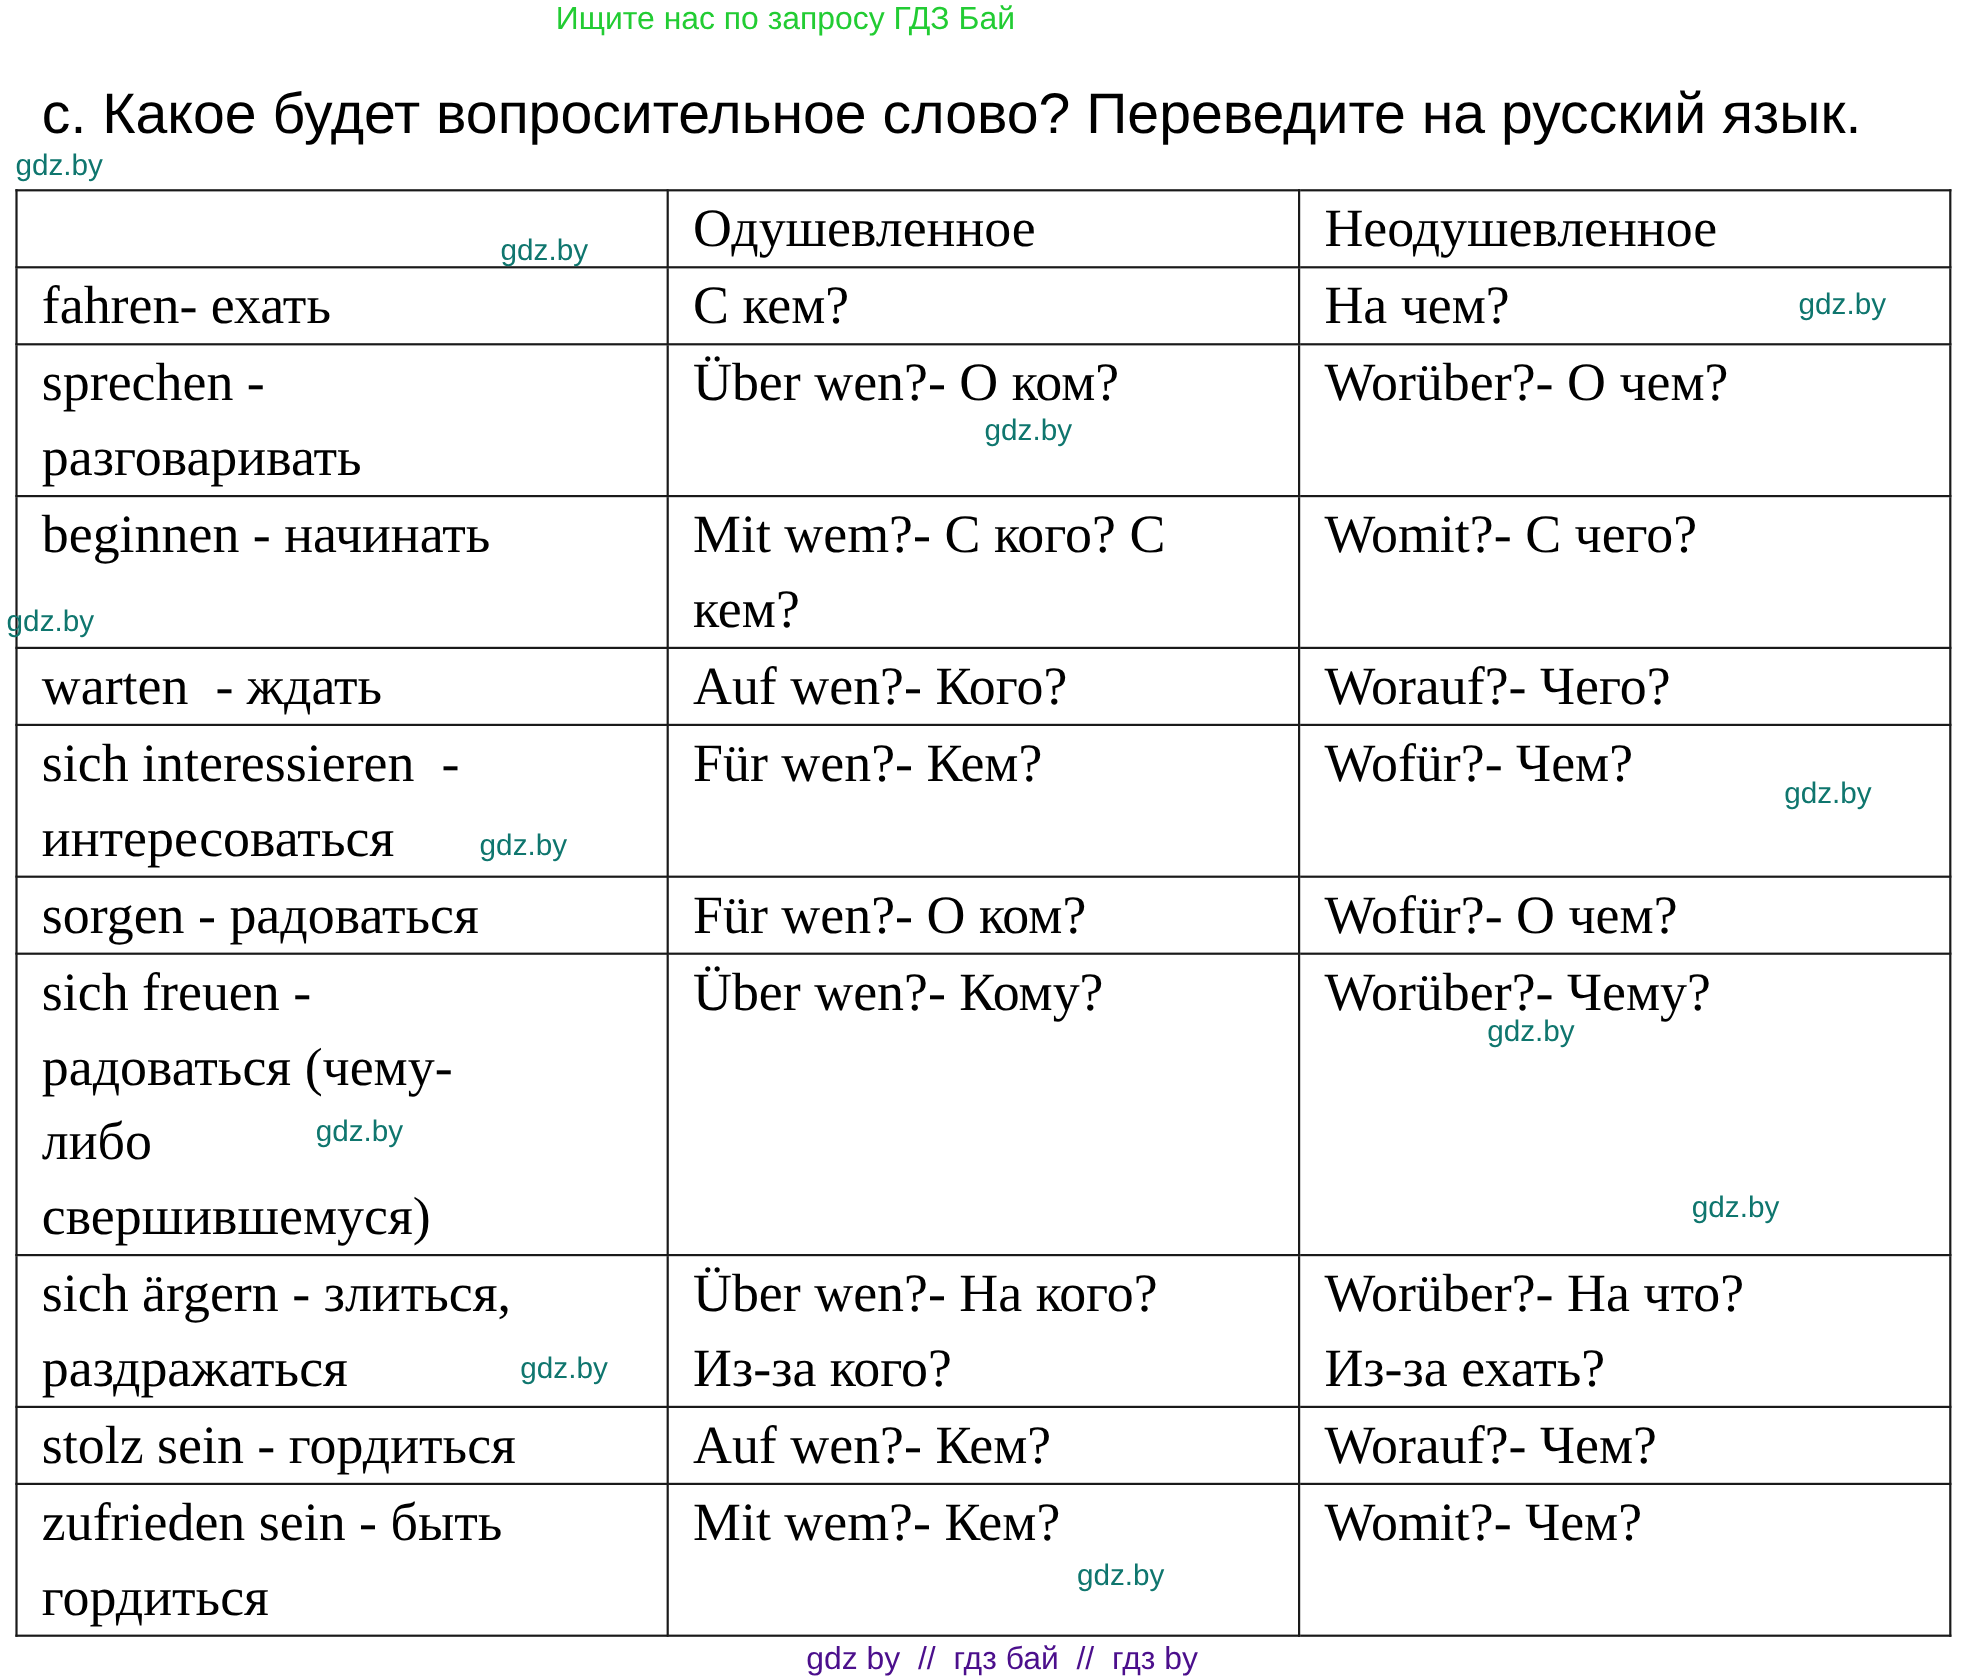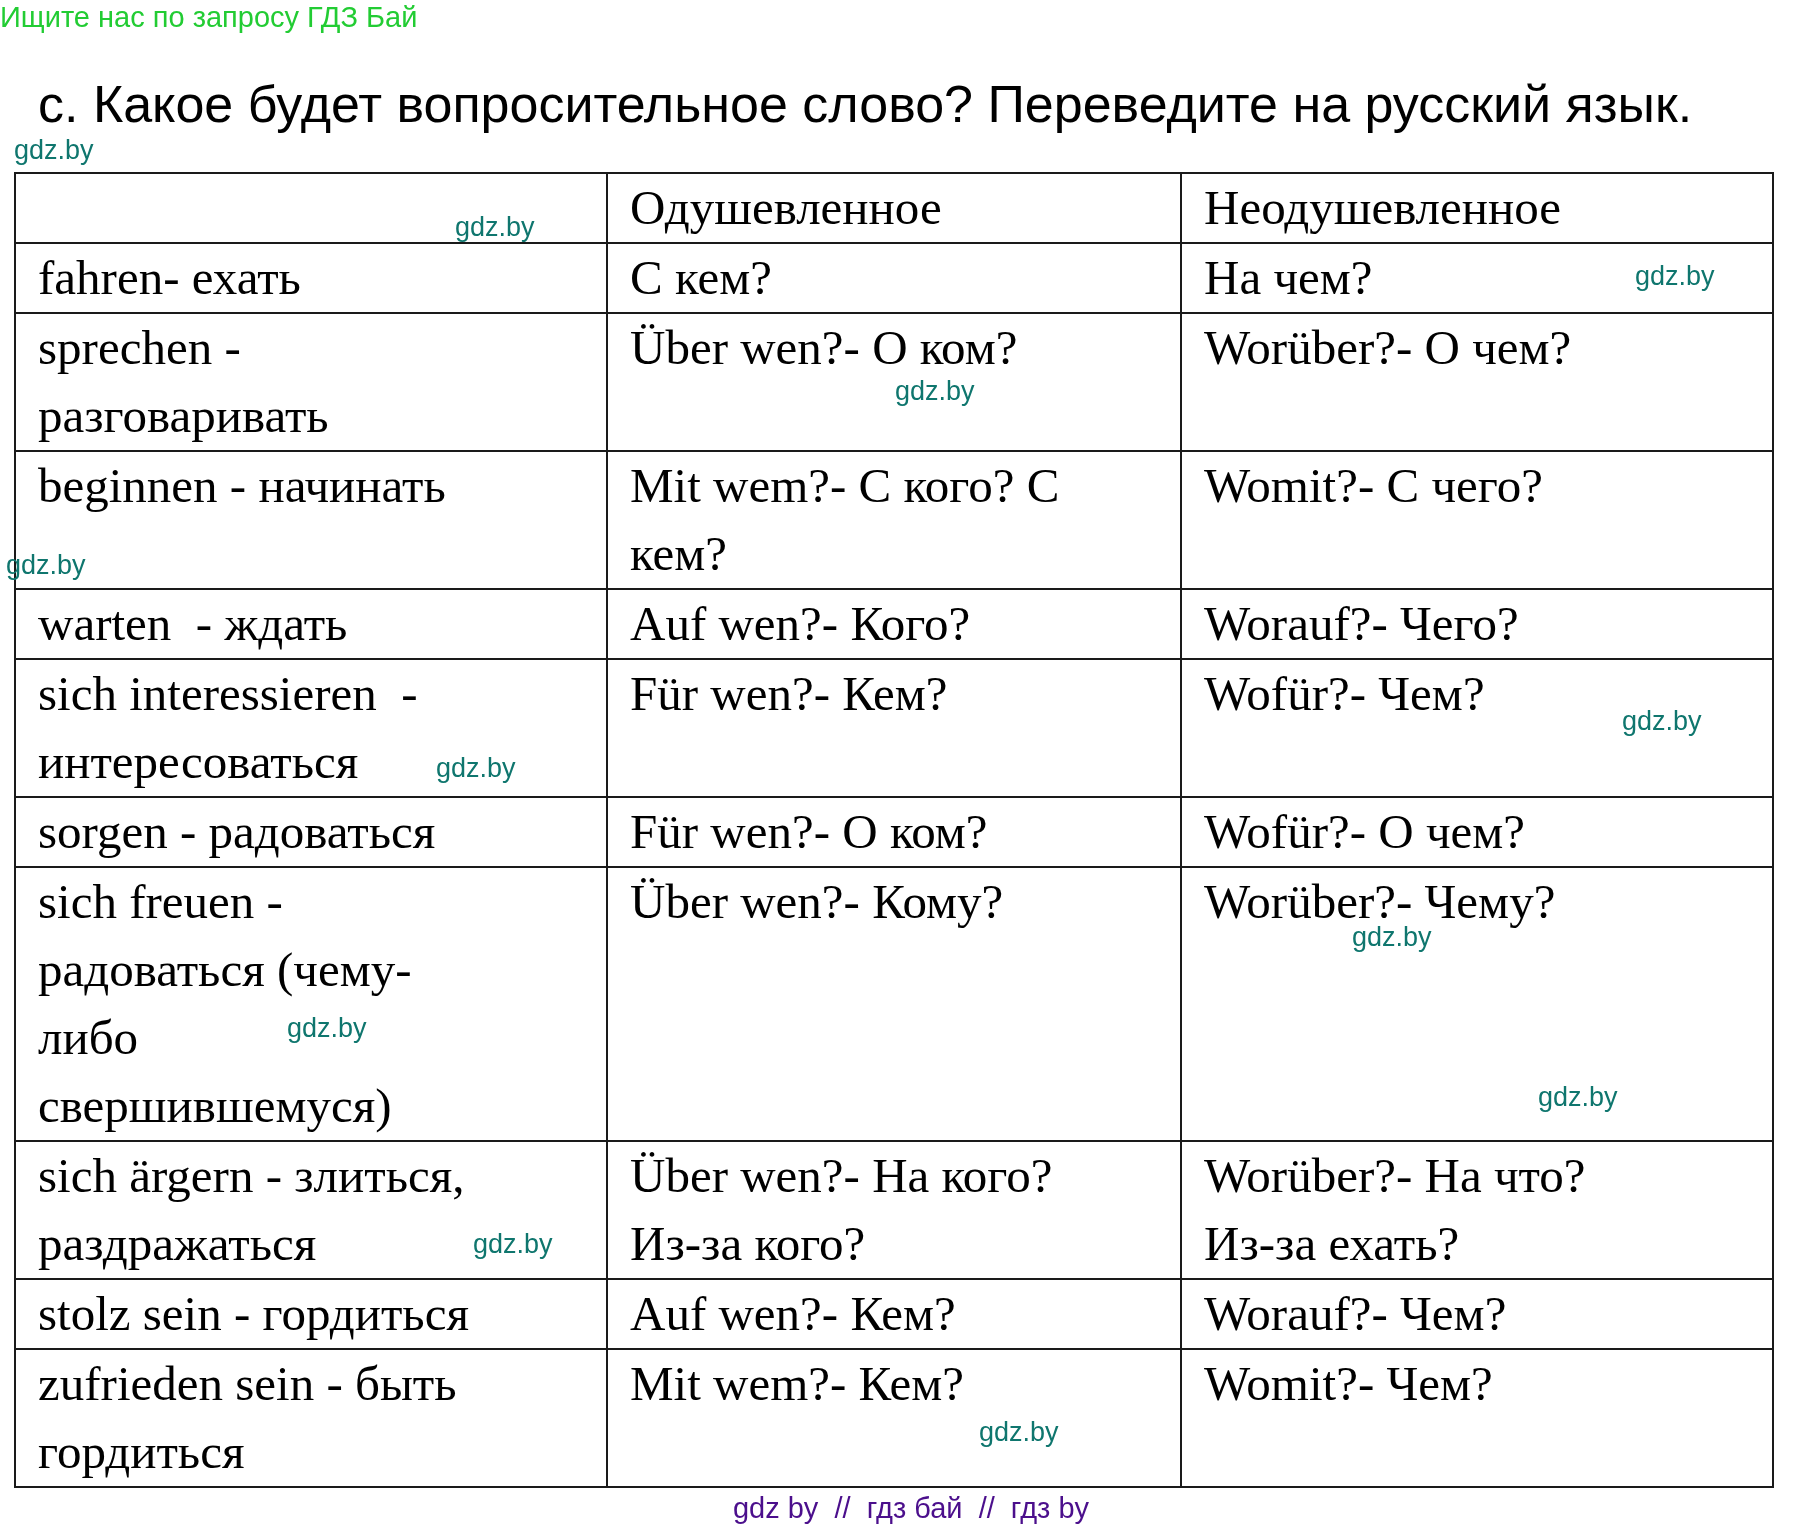--- a/index.html
+++ b/index.html
@@ -13,21 +13,21 @@
       position: relative;
       overflow: hidden;
       font-family: "Liberation Serif", serif;
       color: #000;
     }
     .top-banner {
       position: absolute;
       left: 0;
       width: 1428px;
       top: 0px;
-      text-align: left;
+      text-align: center;
       font-family: "Liberation Sans", sans-serif;
       font-size: 29px;
       line-height: 34px;
       color: #22cc33;
     }
     .task-title {
       position: absolute;
       left: 38px;
       top: 40px;
       font-family: Liberation Sans, sans-serif;

